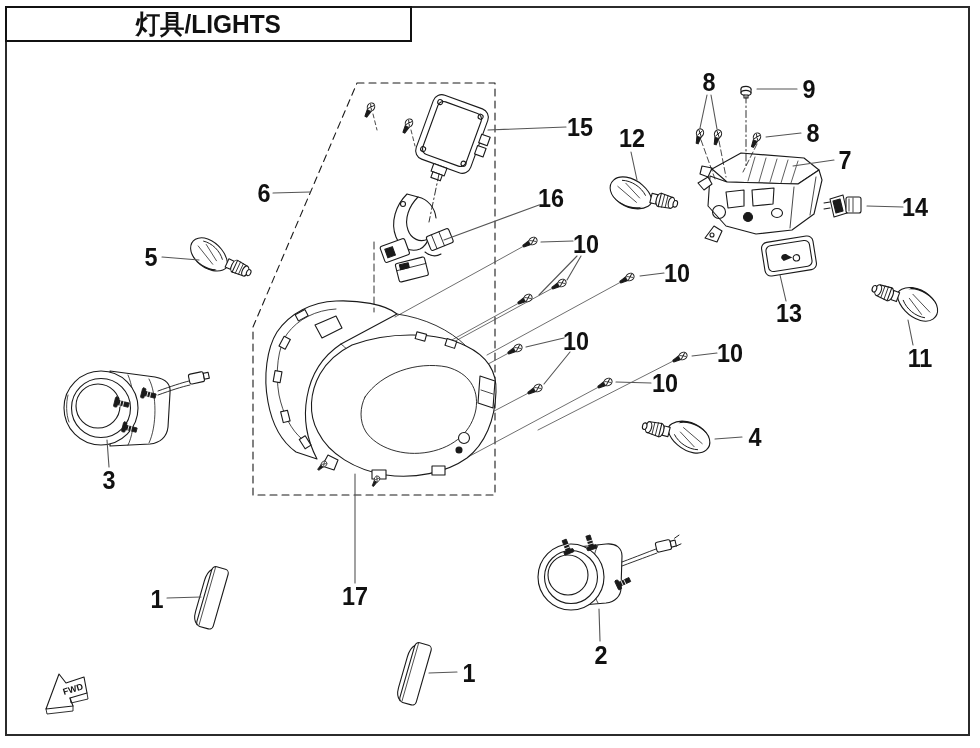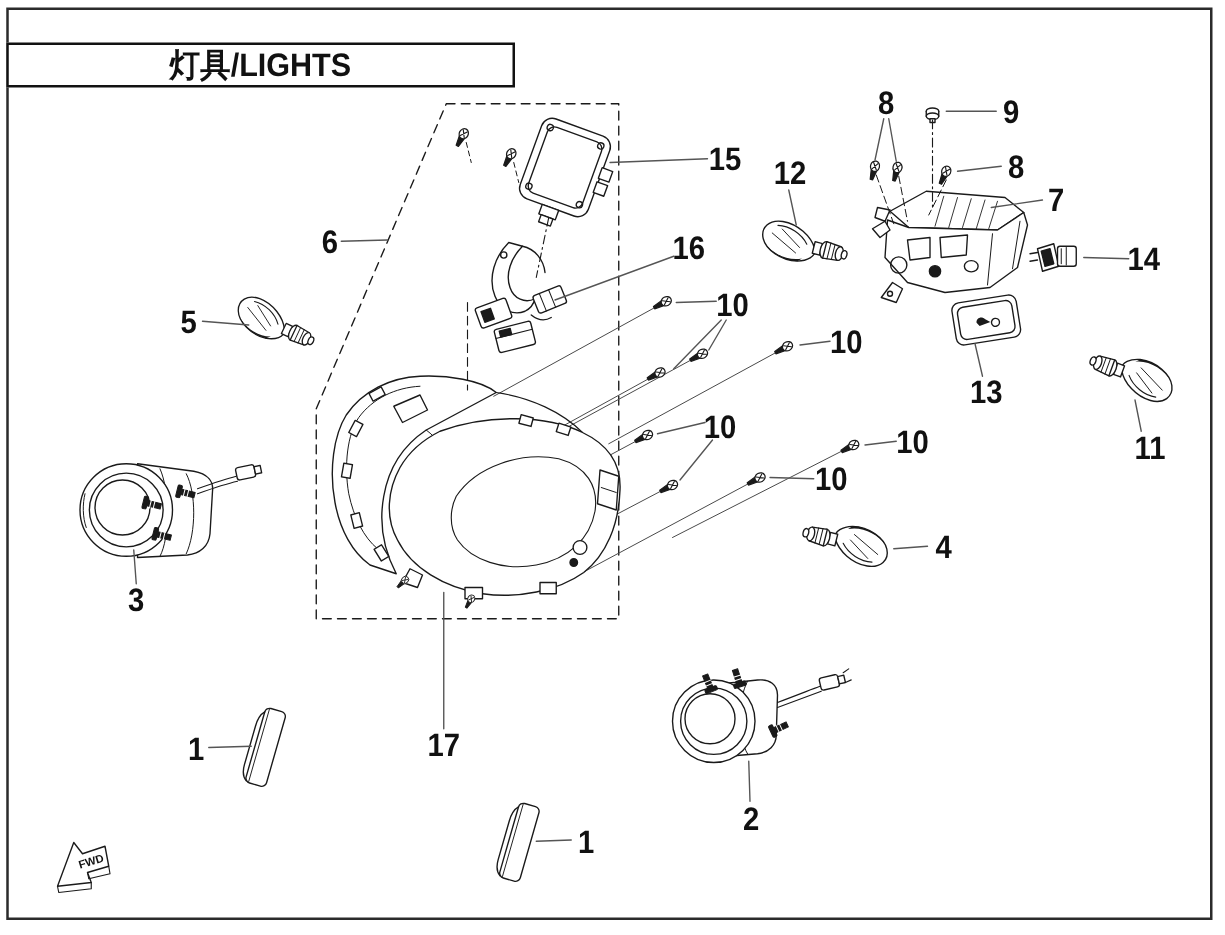--- a/index.html
+++ b/index.html
@@ -1,20 +1,20 @@
 <!DOCTYPE html>
 <html><head>
 <meta charset="utf-8">
 <style>
   html,body{margin:0;padding:0;background:#fff;}
   .page{position:relative;width:980px;height:748px;background:#fff;overflow:hidden;
         font-family:"Liberation Sans","DejaVu Sans",sans-serif;color:#111;}
   .frame{position:absolute;left:5px;top:6px;width:965px;height:730px;border:2px solid #2b2b2b;box-sizing:border-box;}
   .titlebox{position:absolute;left:5px;top:6px;width:407px;height:36px;border:2px solid #111;box-sizing:border-box;
-            display:flex;align-items:center;justify-content:center;background:#fff;margin-top:28px;}
+            display:flex;align-items:center;justify-content:center;background:#fff;}
   .titlebox span{font-size:26px;font-weight:bold;transform:scaleX(.94);white-space:nowrap;}
   svg.diagram{position:absolute;left:0;top:0;}
   .co{position:absolute;transform:translate(-50%,-50%) scaleX(.9);font-size:26px;font-weight:bold;
       line-height:1;color:#111;white-space:nowrap;}
 </style>
 </head>
 <body>
 
 <div class="page">
   <div class="frame"></div>

